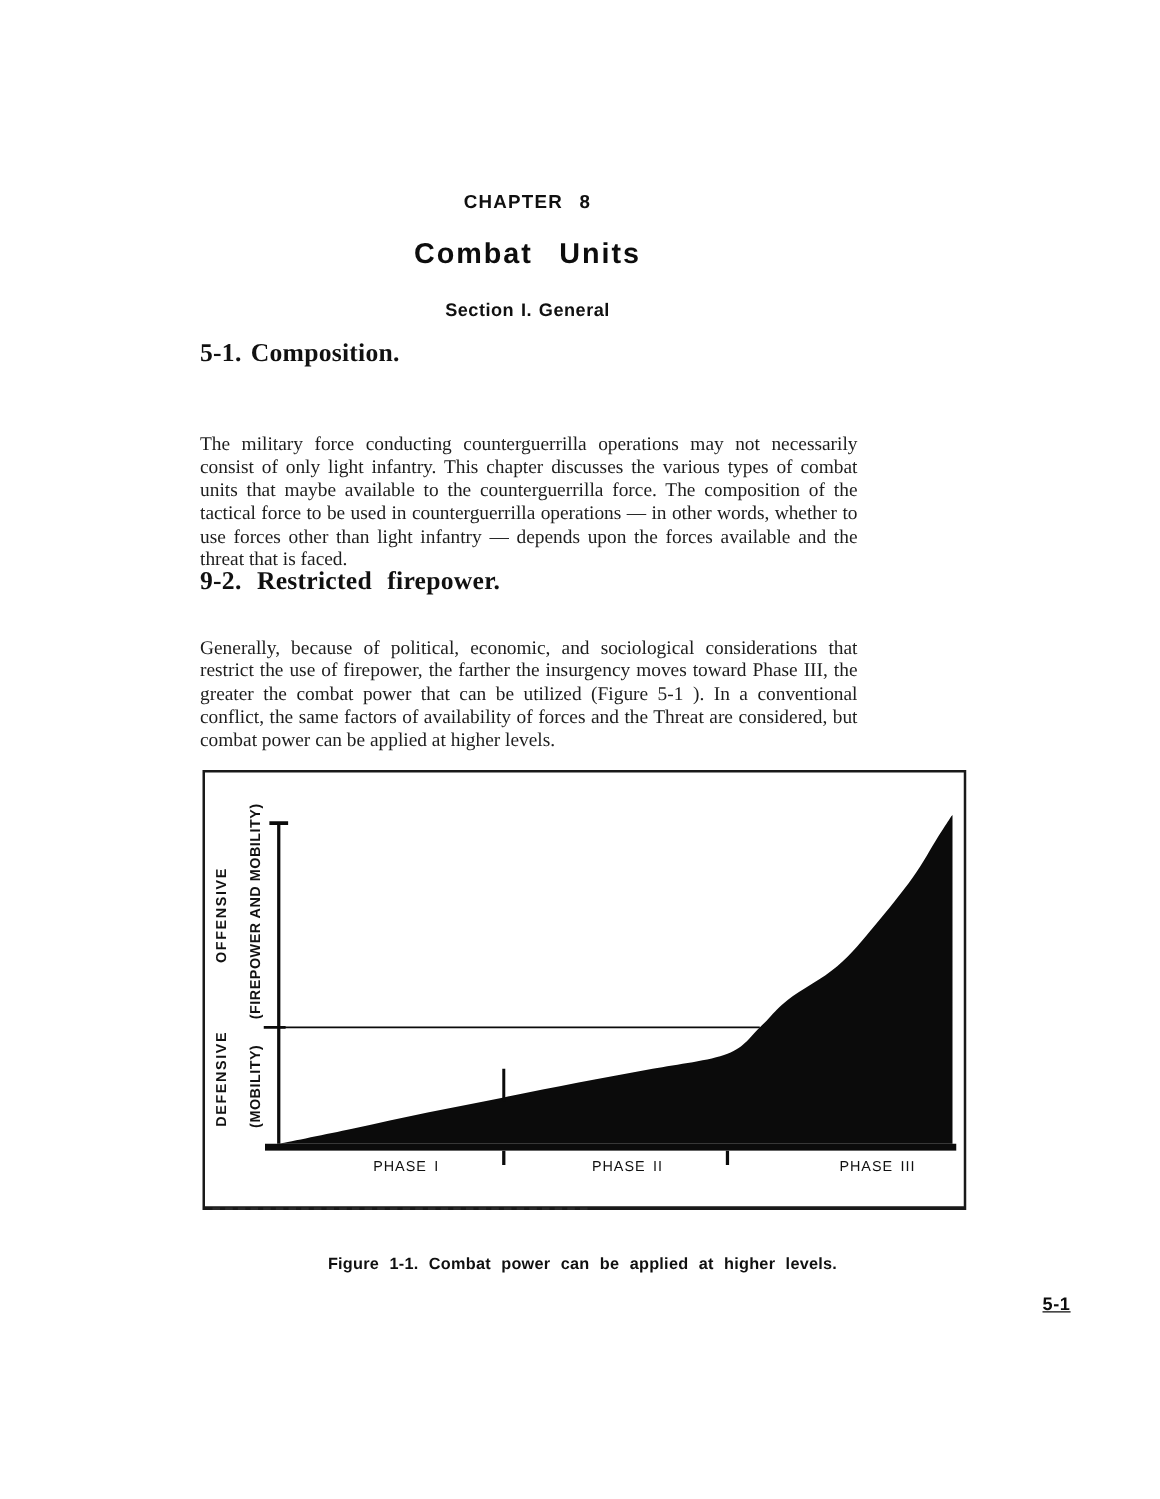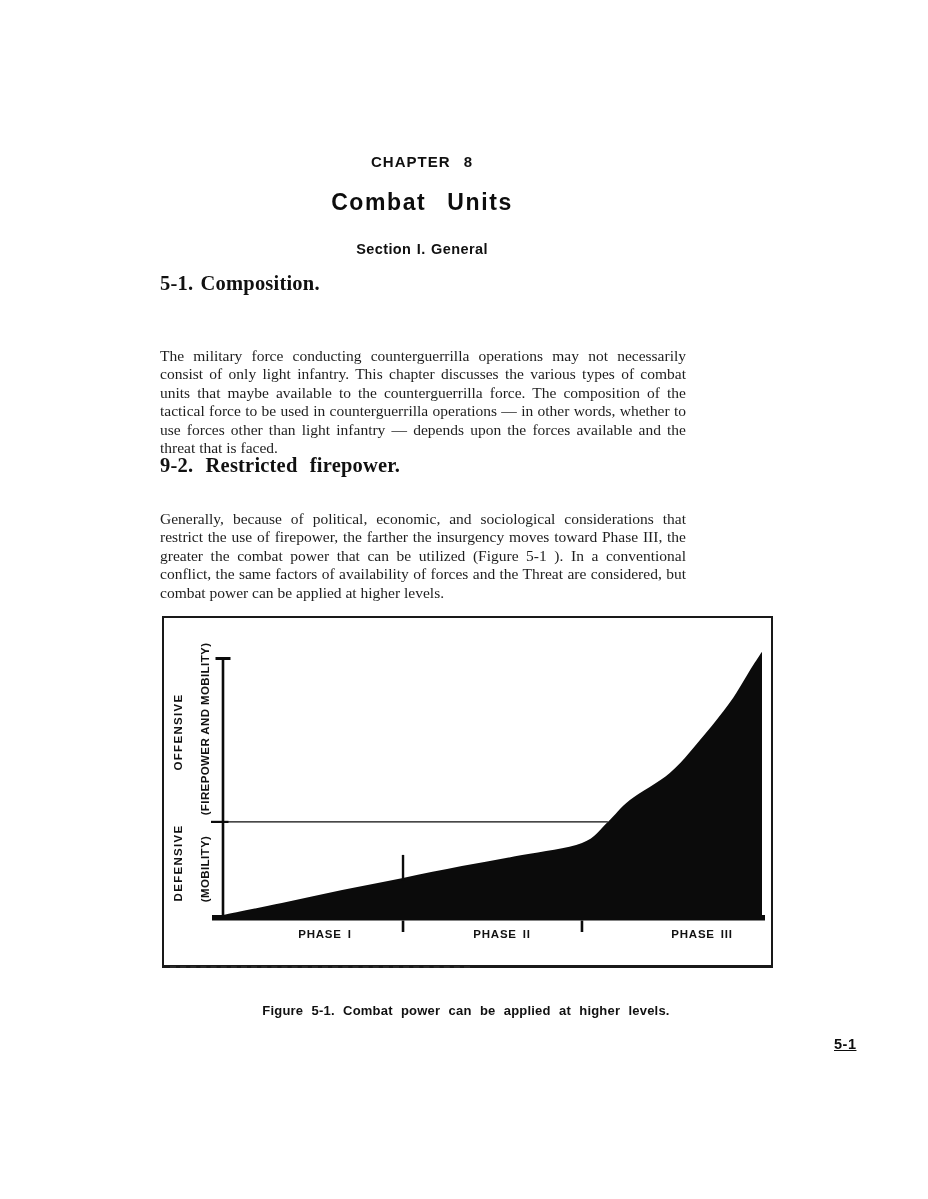--- a/index.html
+++ b/index.html
@@ -30,21 +30,21 @@
     border:2px solid #191919;border-bottom-width:3px;background:#fff;
   }
   .figure-box svg{position:absolute;left:0;top:0;}
   .vlabel{
     position:absolute;transform:translate(-50%,-50%) rotate(-90deg);
     font-family:"Liberation Sans", sans-serif;font-weight:bold;font-size:11.5px;
     white-space:nowrap;color:#111;
   }
   .phase-label{
     position:absolute;top:310px;transform:translateX(-50%);
-    font-family:"Liberation Sans", sans-serif;font-weight:bold;font-size:11.5px;
+    font-family:"Liberation Sans", sans-serif;font-weight:normal;font-size:11.5px;
     letter-spacing:0.8px;word-spacing:2px;white-space:nowrap;color:#111;
   }
   .artifact-dashes{left:170px;top:966px;width:300px;height:0;border-top:2px dashed #3a3a3a;opacity:0.5;}
 
   .figure-caption{left:158px;top:1003px;width:616px;font-size:13px;letter-spacing:0.2px;word-spacing:4.5px;color:#101010;}
   .page-number{left:834px;top:1036px;font-size:14.5px;letter-spacing:0.5px;color:#0d0d0d;text-decoration:underline;}
 </style>
 </head>
 <body>
 
@@ -74,14 +74,14 @@
   <div class="vlabel" style="left:41px;top:111px;letter-spacing:0.4px">(FIREPOWER AND MOBILITY)</div>
   <div class="vlabel" style="left:14px;top:245px;letter-spacing:1.3px">DEFENSIVE</div>
   <div class="vlabel" style="left:41px;top:251px;letter-spacing:0.4px">(MOBILITY)</div>
   <div class="phase-label" style="left:161px">PHASE I</div>
   <div class="phase-label" style="left:338px">PHASE II</div>
   <div class="phase-label" style="left:538px">PHASE III</div>
 </div>
 
 <div class="abs artifact-dashes"></div>
 
-<div class="abs sans b center figure-caption">Figure 5-1. Combat power can be applied at higher levels.</div>
+<div class="abs sans b center figure-caption">Figure 1-1. Combat power can be applied at higher levels.</div>
 <div class="abs sans b page-number">5-1</div>
 
 </body></html>

